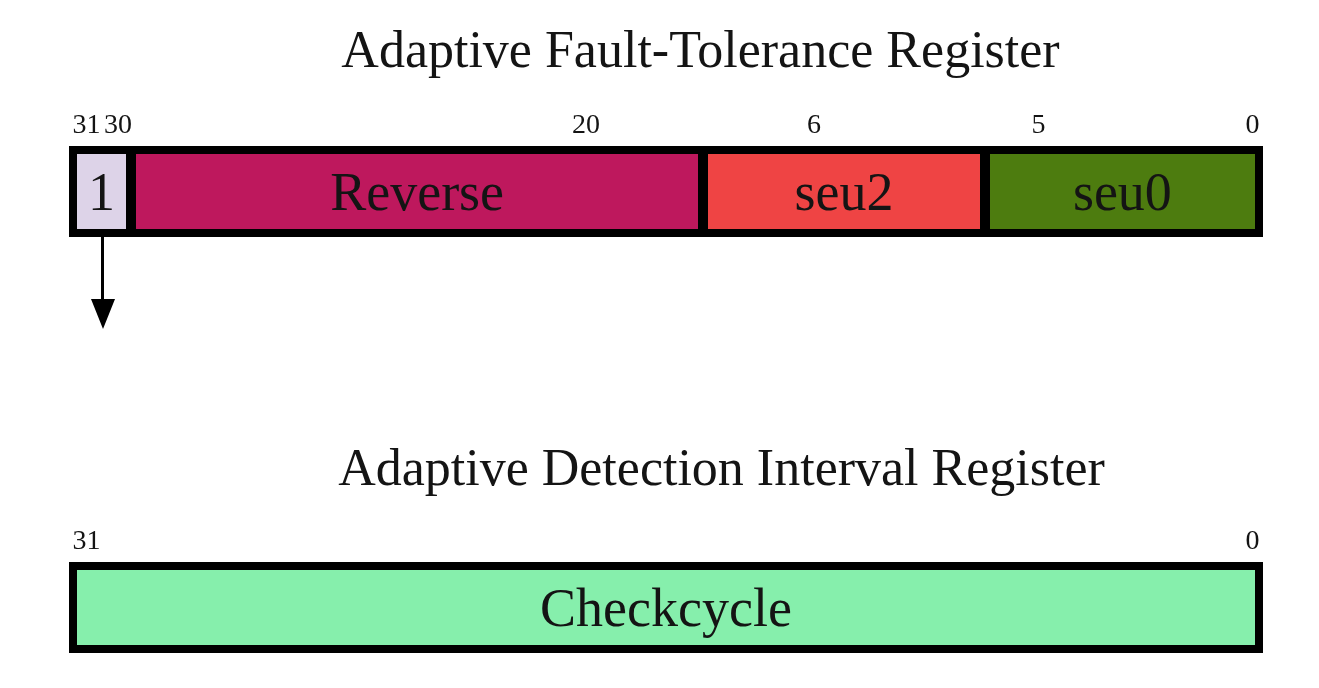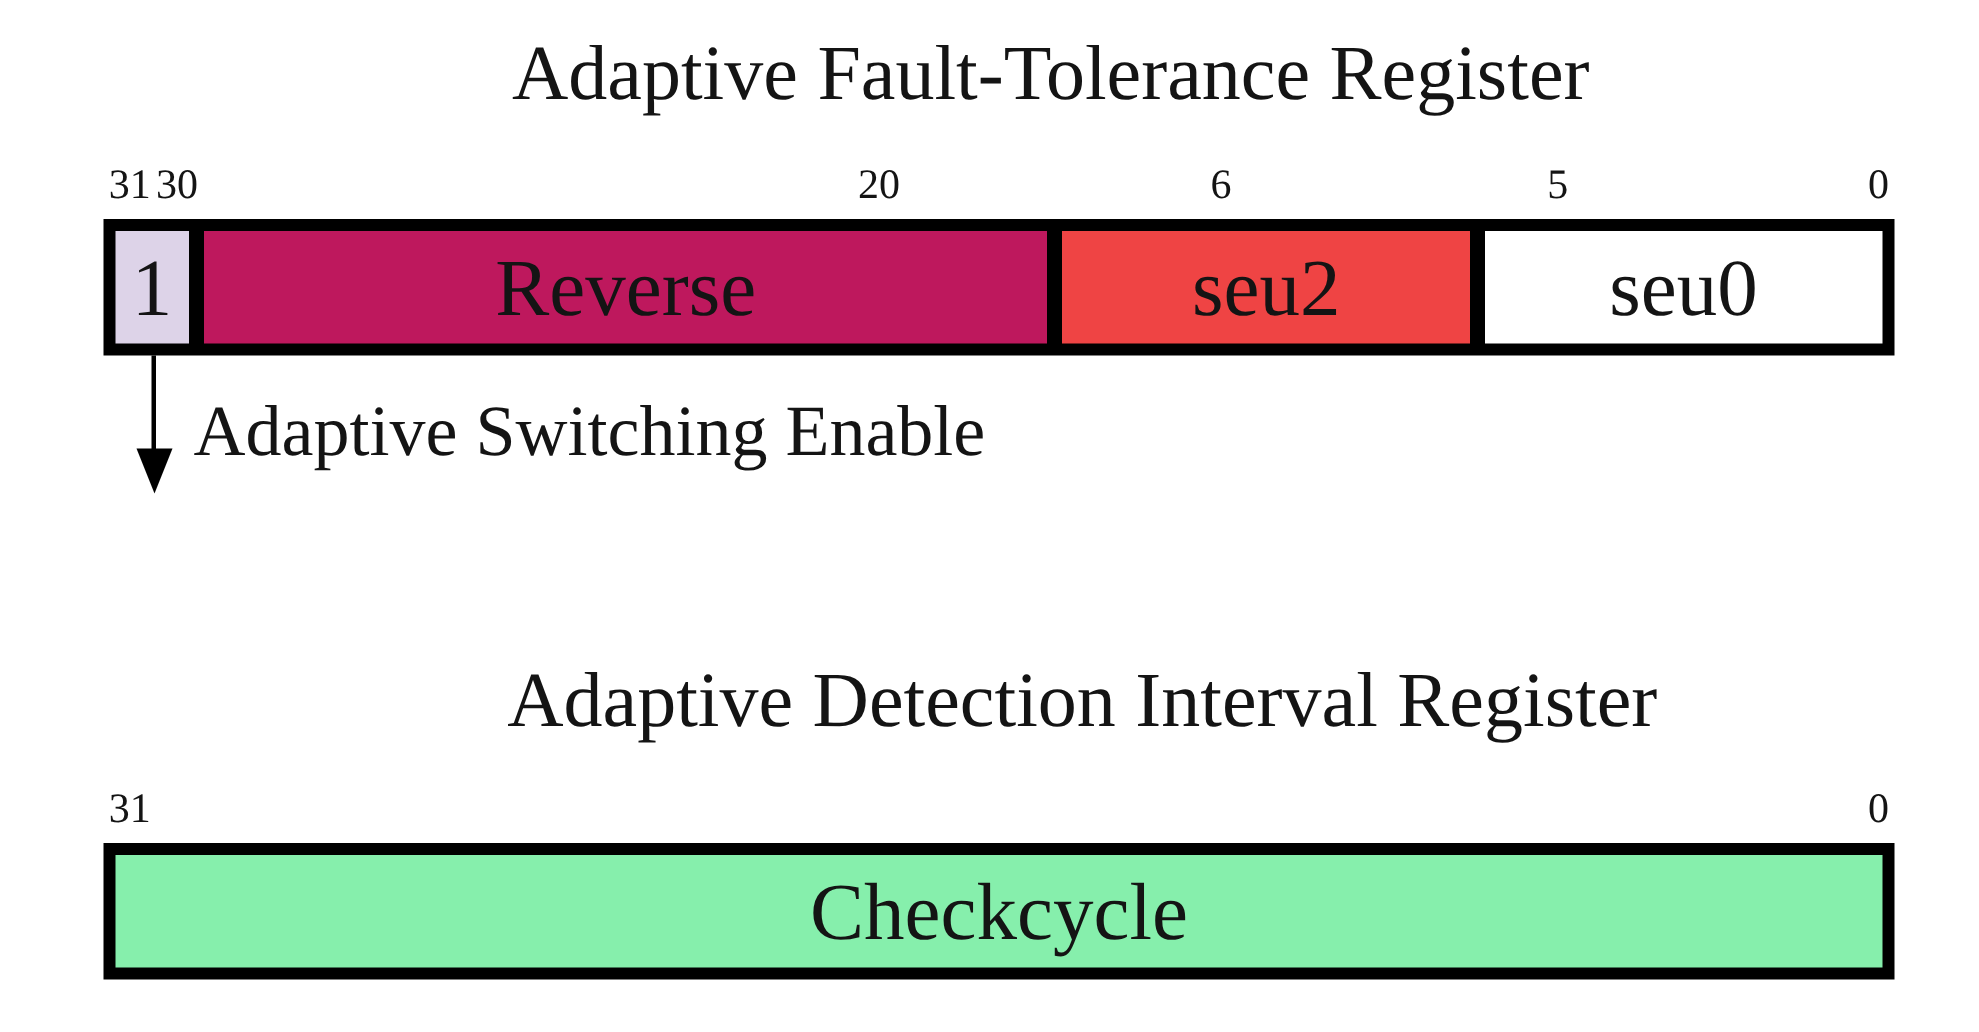--- a/index.html
+++ b/index.html
@@ -108,27 +108,26 @@
         <span class="tick center" style="left: 4.1%;">30</span>
         <span class="tick center" style="left: 43.3%;">20</span>
         <span class="tick center" style="left: 62.4%;">6</span>
         <span class="tick center" style="left: 81.2%;">5</span>
         <span class="tick right" style="left: 99.7%;">0</span>
       </div>
     <div class="fields">
         <div class="field" style="flex-grow: 41; background: rgb(221, 211, 232);">1</div>
         <div class="field" style="flex-grow: 473; background: #be185d; text-align: right;">Reverse</div>
         <div class="field" style="flex-grow: 228; background: #ef4444;">seu2</div>
-        <div class="field" style="flex-grow: 223; background: #ffffff;">seu0</div>
+        <div class="field" style="flex-grow: 223; background: #4d7c0f;">seu0</div>
       </div>
   </div>
 
   <div class="arrow-line"></div>
   <div class="arrow-head"></div>
-  <div class="annotation">Adaptive Switching Enable</div>
 
   <div class="title" id="adir-title">Adaptive Detection Interval Register</div>
 
   <div class="register" id="adir-register">
     <div class="ticks">
         <span class="tick left" style="left: 0.3%;">31</span>
         <span class="tick right" style="left: 99.7%;">0</span>
       </div>
     <div class="fields">
         <div class="field" style="flex-grow: 1; background: #86efac;">Checkcycle</div>

